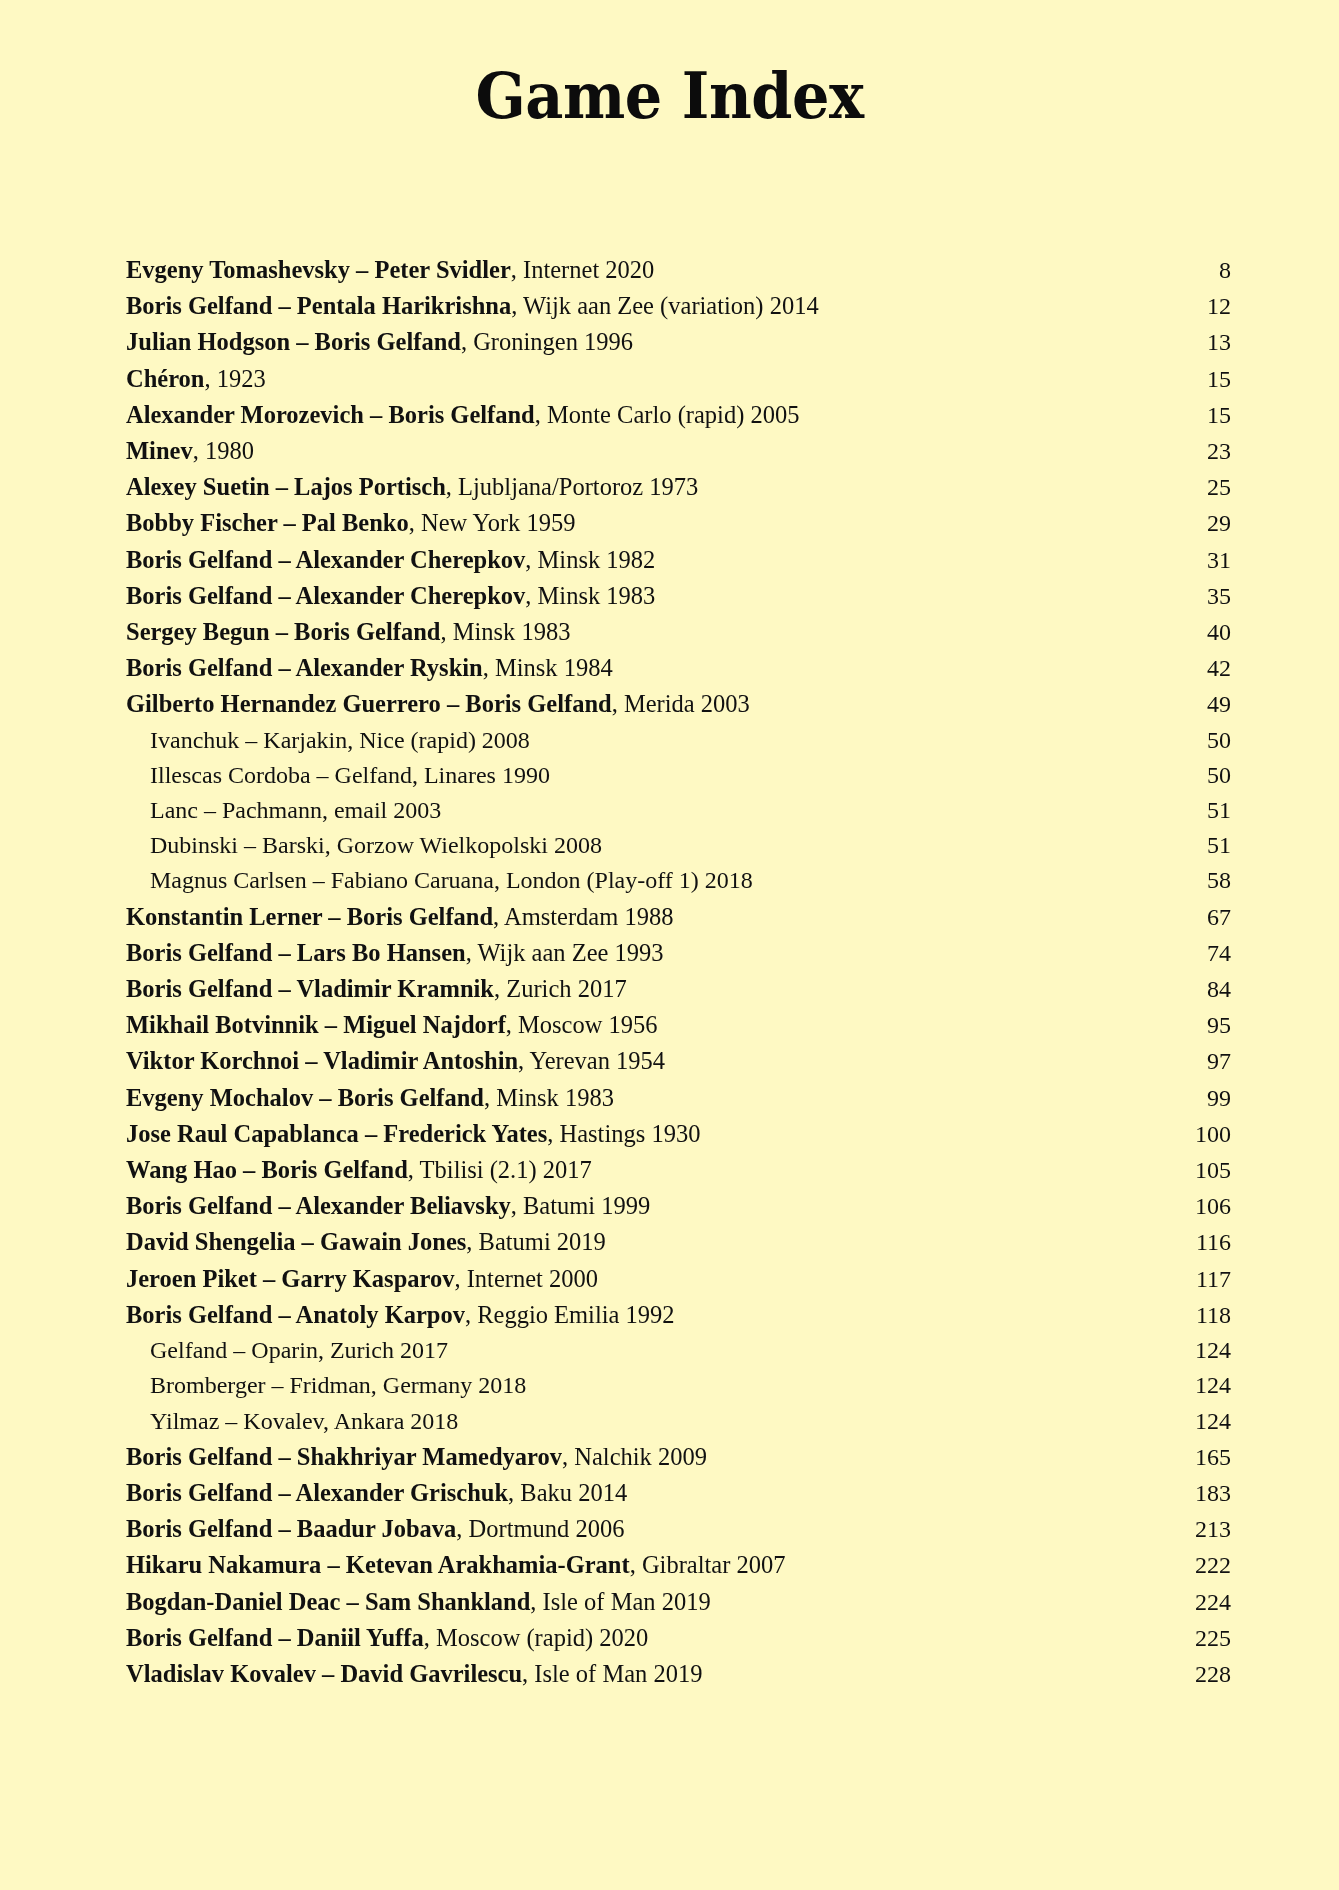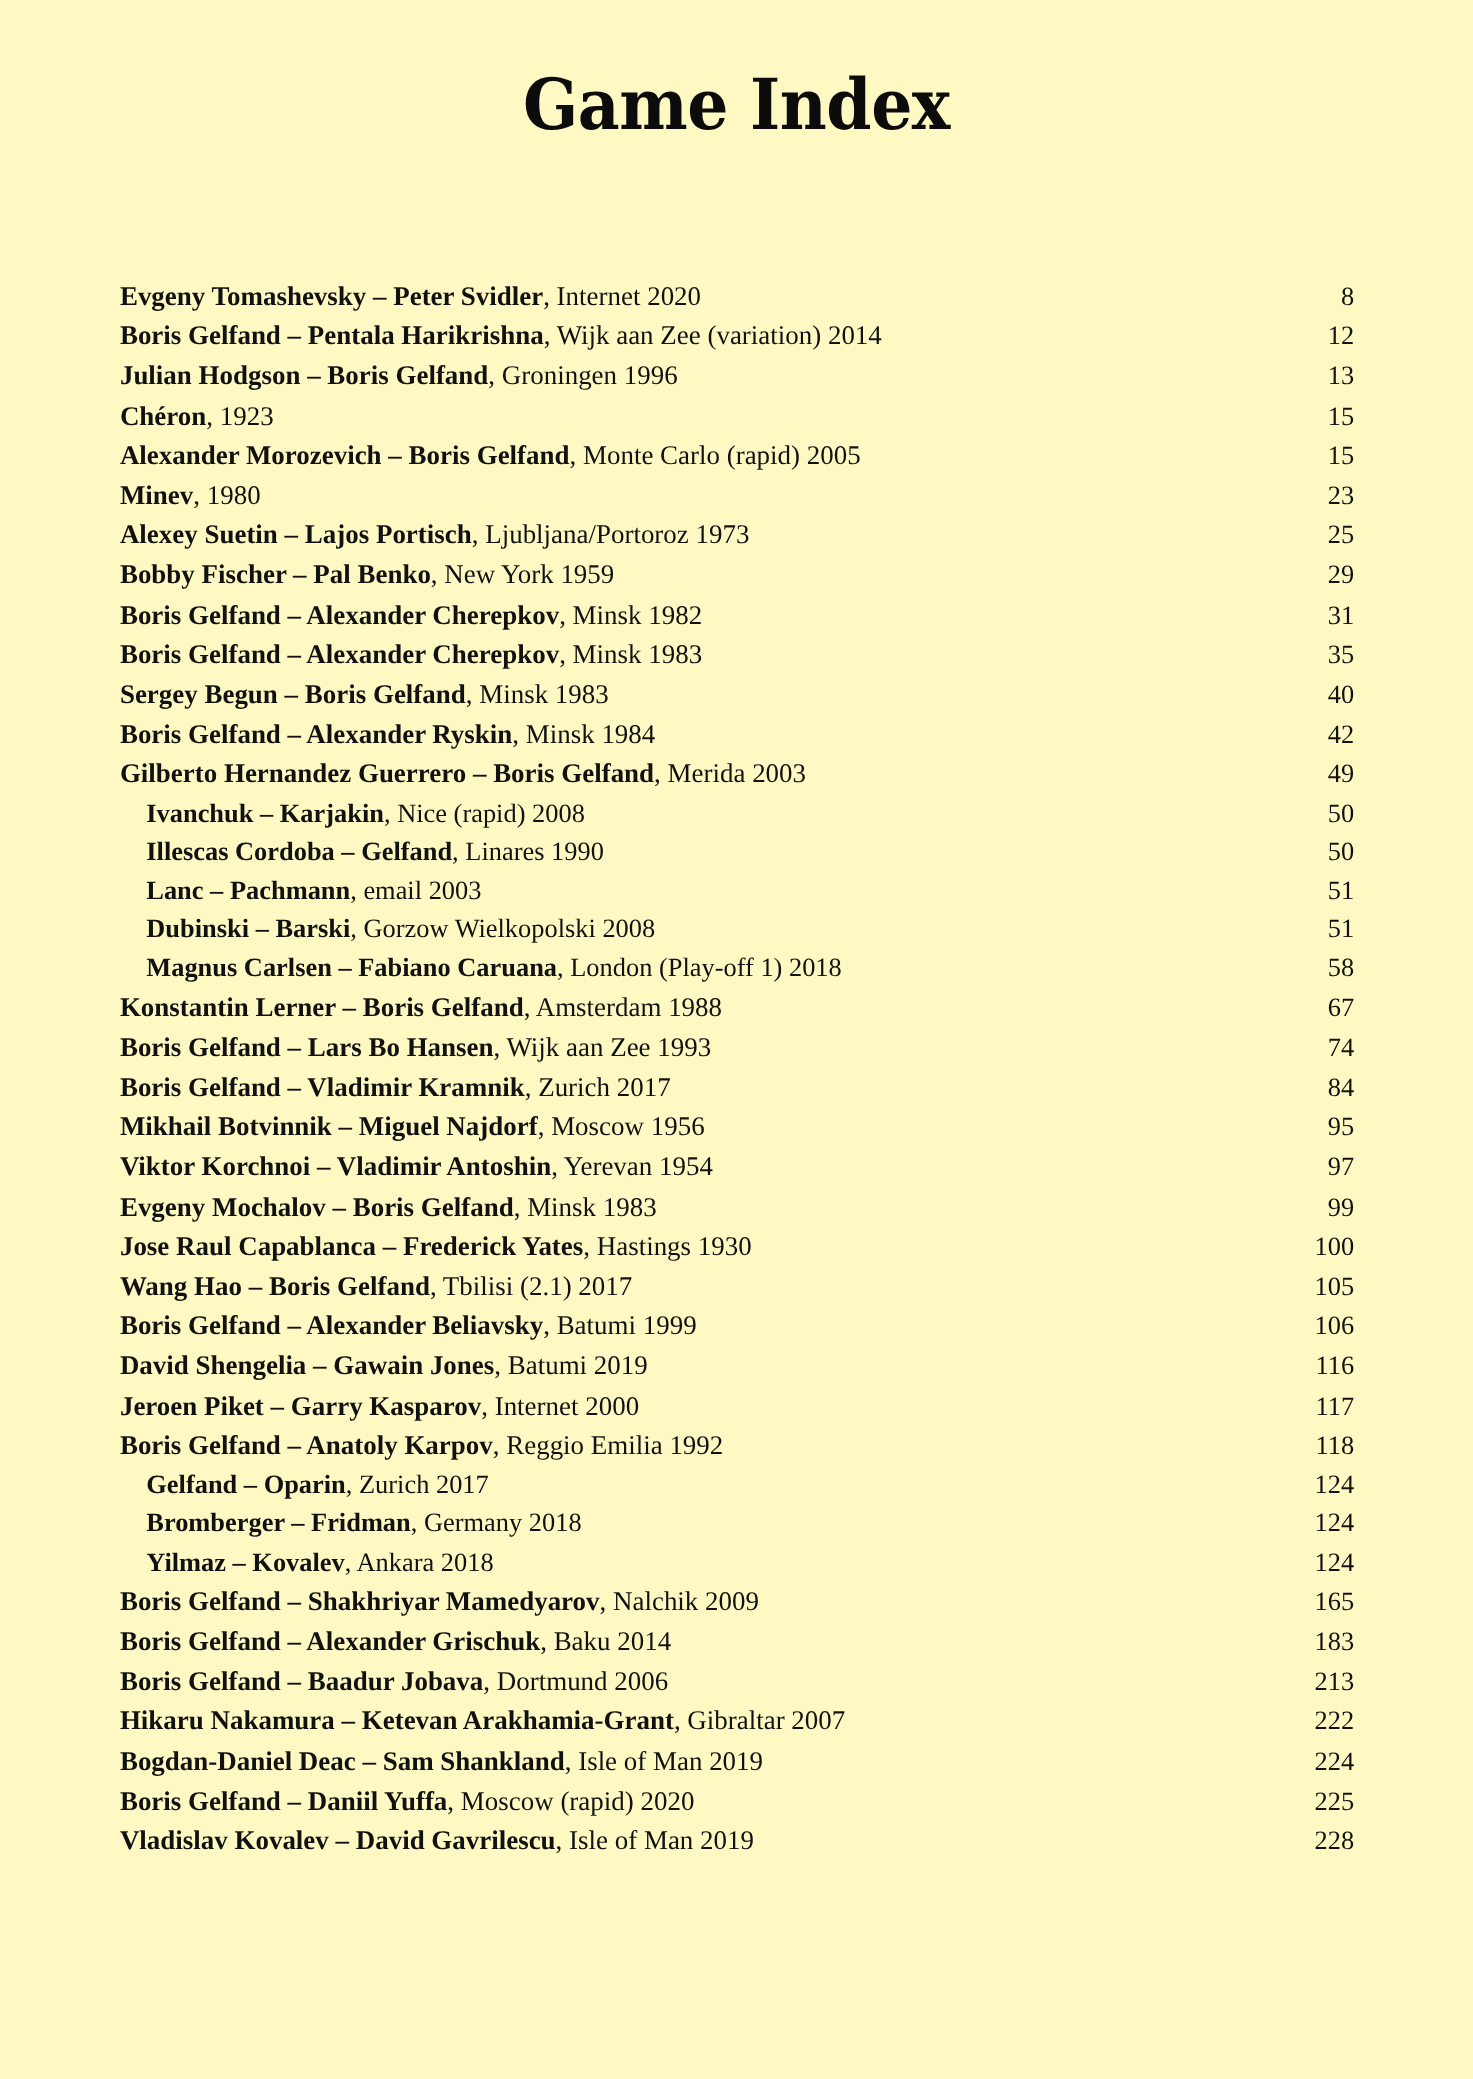--- a/index.html
+++ b/index.html
@@ -27,21 +27,21 @@
     padding-top: 58px;
     color: #0c0c0c;
     transform: scaleX(0.92);
   }
   .index-list {
     margin: 0;
     padding: 0;
     list-style: none;
     position: absolute;
     top: 252px;
-    left: 109px;
+    left: 126px;
     right: 108px;
   }
   .entry {
     display: flex;
     align-items: baseline;
     font-size: 24.5px;
     line-height: 35.2px;
     white-space: nowrap;
   }
   .entry .text {
@@ -61,21 +61,21 @@
     font-weight: 700;
   }
   .entry .detail {
     font-weight: 400;
   }
   .entry.sub {
     padding-left: 24px;
     font-size: 24px;
   }
   .entry.sub .players {
-    font-weight: 700;
+    font-weight: 400;
   }
 </style>
 </head>
 <body>
 
 <div class="page">
   <h1 class="page-title">Game Index</h1>
   <ul class="index-list">
       <li class="entry">
         <span class="text"><span class="players">Evgeny Tomashevsky – Peter Svidler</span><span class="detail">, Internet 2020</span></span>

